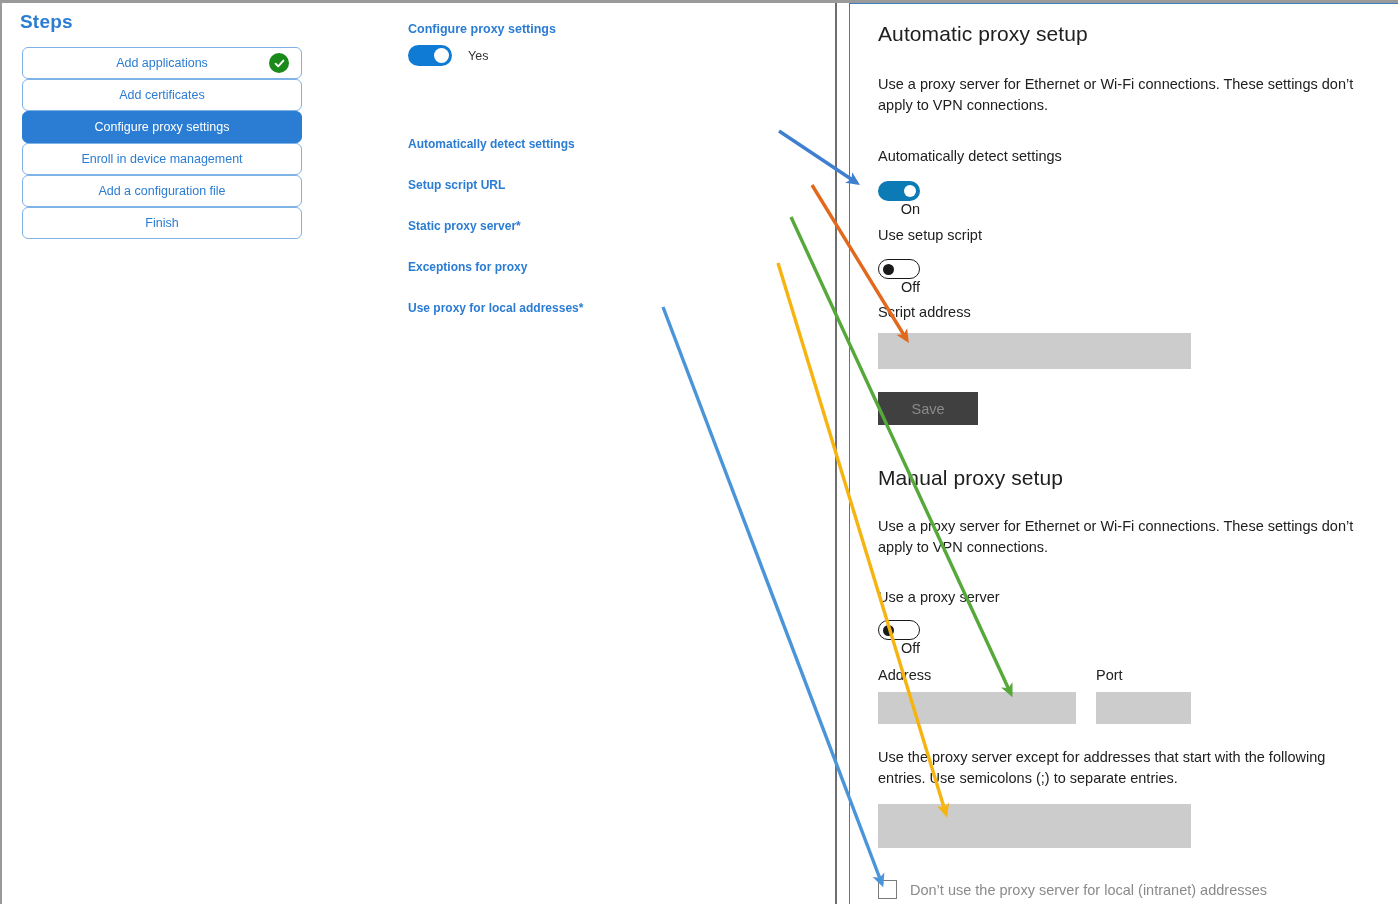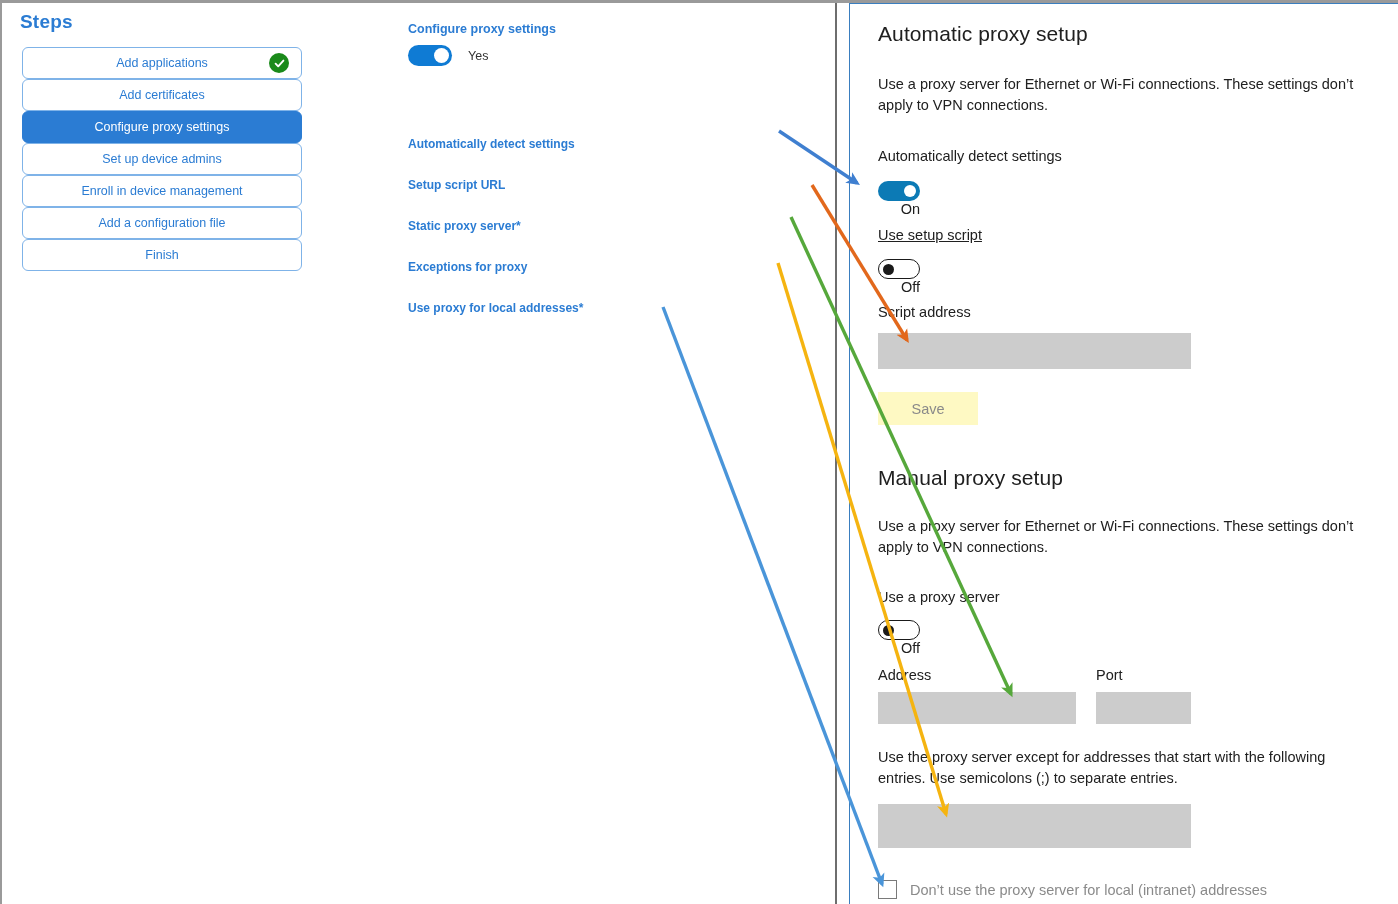--- a/index.html
+++ b/index.html
@@ -58,21 +58,21 @@
   .s-p{position:absolute;left:28px;width:500px;font-size:14.5px;color:#202020;line-height:21px;}
   .s-label{position:absolute;left:28px;font-size:14.5px;color:#202020;}
   .s-toggle{position:absolute;left:28px;display:flex;align-items:flex-end;flex-direction:column;}
   .w-tgl{width:42px;height:20px;border-radius:10px;position:relative;box-sizing:border-box;}
   .w-tgl.on{background:#0c7ab5;}
   .w-tgl.on .knob{position:absolute;right:4px;top:4px;width:12px;height:12px;border-radius:50%;background:#fff;}
   .w-tgl.off{background:#fff;border:1.5px solid #1a1a1a;}
   .w-tgl.off .knob{position:absolute;left:4px;top:3.5px;width:11px;height:11px;border-radius:50%;background:#1a1a1a;}
   .w-tgl-label{margin-left:20px;font-size:14.5px;color:#202020;}
   .s-box{position:absolute;background:#cccccc;}
-  .s-btn{position:absolute;background:#fef9c3;display:flex;align-items:center;justify-content:center;
+  .s-btn{position:absolute;background:#404040;display:flex;align-items:center;justify-content:center;
          font-size:14.5px;color:#8a8a8a;}
   .s-check-row{position:absolute;left:28px;display:flex;align-items:center;}
   .s-check{width:19px;height:19px;border:1.5px solid #7a7a7a;background:#fff;box-sizing:border-box;}
   .s-check-label{margin-left:13px;font-size:14.5px;color:#8a8a8a;white-space:nowrap;}
 
   
   #arrows{position:absolute;left:0;top:0;width:1398px;height:904px;pointer-events:none;}
 </style>
 </head>
 <body>
@@ -95,23 +95,20 @@
       </div>
 
       <div class="step">
         <span>Add certificates</span>
       </div>
 
       <div class="step active">
         <span>Configure proxy settings</span>
       </div>
 
-      <div class="step">
-        <span>Set up device admins</span>
-      </div>
 
       <div class="step">
         <span>Enroll in device management</span>
       </div>
 
       <div class="step">
         <span>Add a configuration file</span>
       </div>
 
       <div class="step">
@@ -195,21 +192,21 @@
     <div class="s-p" style="top:70px;">Use a proxy server for Ethernet or Wi-Fi connections. These settings don’t apply to VPN connections.</div>
 
     <div class="s-label" style="top:144px;">Automatically detect settings</div>
     <div class="s-toggle" style="top:177px;">
       <div class="w-tgl on">
           <div class="knob"></div>
         </div>
       <div class="w-tgl-label">On</div>
     </div>
 
-    <div class="s-label" style="top:223px;text-decoration:underline;">Use setup script</div>
+    <div class="s-label" style="top:223px;">Use setup script</div>
     <div class="s-toggle" style="top:255px;">
       <div class="w-tgl off">
           <div class="knob"></div>
         </div>
       <div class="w-tgl-label">Off</div>
     </div>
 
     <div class="s-label" style="top:300px;">Script address</div>
     <div class="s-box" style="left:28px;top:329px;width:313px;height:36px;"></div>
 

